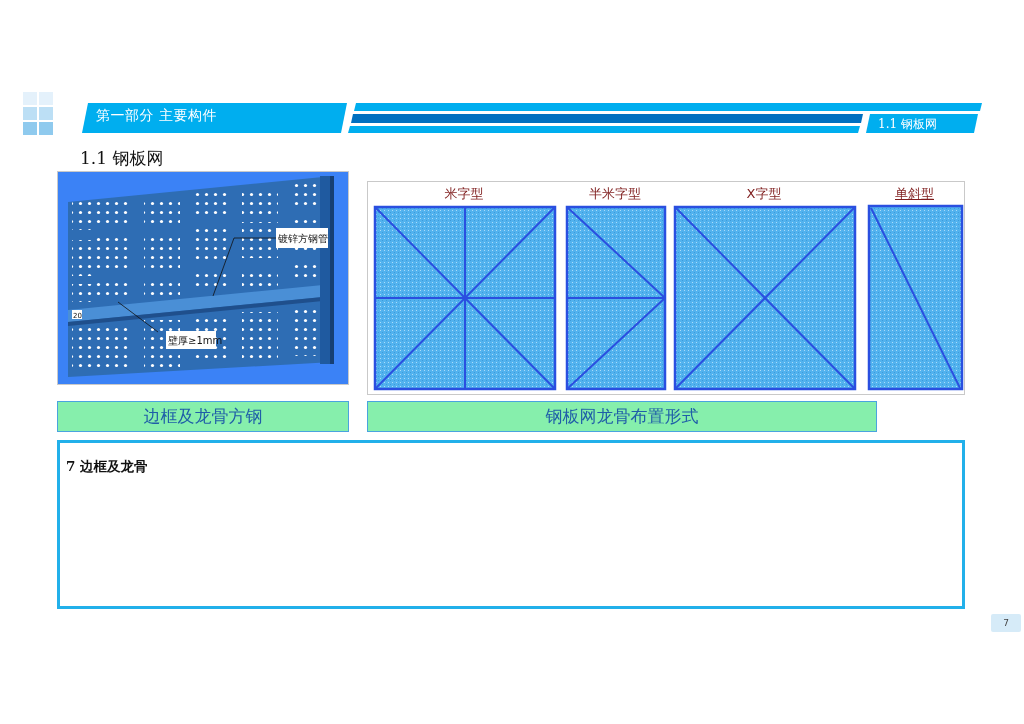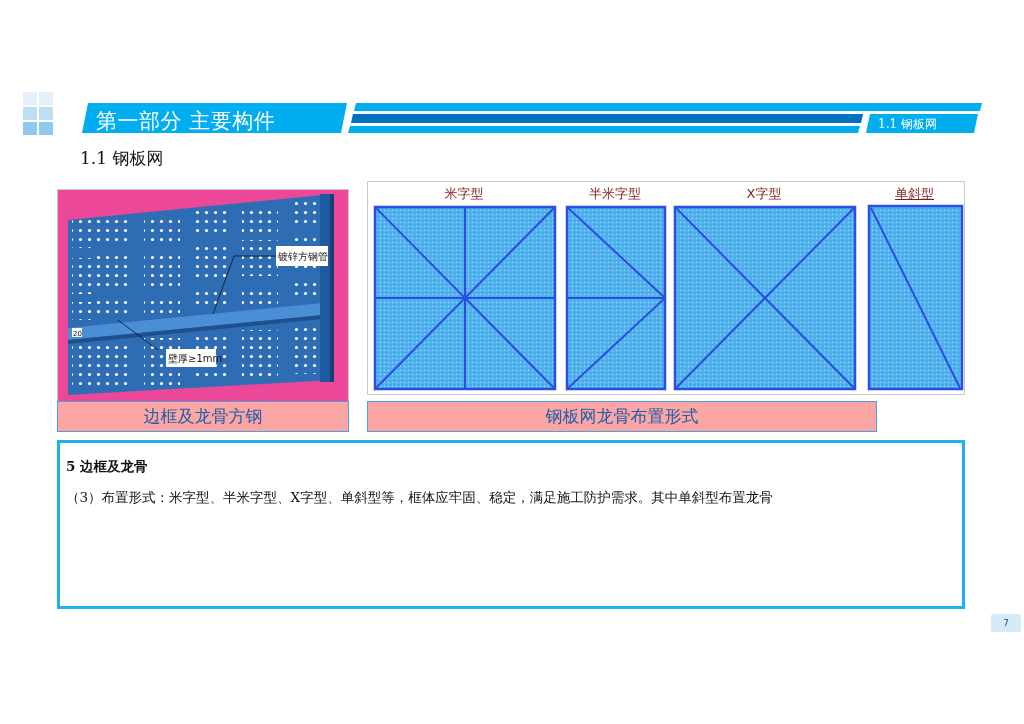--- a/index.html
+++ b/index.html
@@ -6,35 +6,35 @@
     html, body { width: 1024px; height: 724px; background: #ffffff; overflow: hidden; }
     body { position: relative; font-family: "DejaVu Serif", "Liberation Serif", serif; color: #111; }
 
     .logo { position: absolute; left: 23px; top: 92px; width: 30px; height: 42px; display: grid; grid-template-columns: 14px 14px; grid-template-rows: 13px 13px 13px; gap: 2px; }
     .logo span { display: block; }
     .logo .l1 { background: #e4f1fb; }
     .logo .l2 { background: #bcdff5; }
     .logo .l3 { background: #8fcaee; }
 
     .header-main { position: absolute; left: 82px; top: 103px; width: 265px; height: 30px; background: #00aeef; clip-path: polygon(6px 0, 100% 0, calc(100% - 6px) 100%, 0 100%); }
-    .header-main-text { position: absolute; left: 96px; top: 107px; font-family: "DejaVu Sans", sans-serif; font-size: 21px; color: #fff; letter-spacing: 0.5px; }
+    .header-main-text { position: absolute; left: 96px; top: 107px; font-family: "DejaVu Sans", sans-serif; font-size: 14px; color: #fff; letter-spacing: 0.5px; }
 
     .stripe { position: absolute; }
     .stripe.s1 { left: 354px; top: 103px; width: 628px; height: 8px; background: #00aeef; clip-path: polygon(2px 0, 100% 0, calc(100% - 2px) 100%, 0 100%); }
     .stripe.s2 { left: 351px; top: 114px; width: 512px; height: 9px; background: #0070c0; clip-path: polygon(2px 0, 100% 0, calc(100% - 2px) 100%, 0 100%); }
     .stripe.s3 { left: 348px; top: 126px; width: 512px; height: 7px; background: #00aeef; clip-path: polygon(2px 0, 100% 0, calc(100% - 2px) 100%, 0 100%); }
     .section-tag { position: absolute; left: 866px; top: 114px; width: 112px; height: 19px; background: #00aeef; clip-path: polygon(4px 0, 100% 0, calc(100% - 4px) 100%, 0 100%); }
     .section-tag-text { position: absolute; left: 878px; top: 116px; font-size: 12px; color: #fff; }
 
     .section-title { position: absolute; left: 80px; top: 147px; font-size: 17px; color: #111; }
 
-    .photo-box { position: absolute; left: 57px; top: 189px; width: 292px; height: 214px; border: 1px solid #c9c9c9; background: #ec4899; }
+    .photo-box { position: absolute; left: 57px; top: 171px; width: 292px; height: 214px; border: 1px solid #c9c9c9; background: #3b82f6; }
     .diagram-box { position: absolute; left: 367px; top: 181px; width: 598px; height: 214px; border: 1px solid #c9c9c9; background: #fff; }
 
-    .caption { position: absolute; top: 401px; height: 31px; border: 1.5px solid #4aa3df; background: #fca5a5; display: flex; align-items: center; justify-content: center; font-family: "DejaVu Sans", sans-serif; font-size: 17px; color: #1f5ea8; }
+    .caption { position: absolute; top: 401px; height: 31px; border: 1.5px solid #4aa3df; background: #86efac; display: flex; align-items: center; justify-content: center; font-family: "DejaVu Sans", sans-serif; font-size: 17px; color: #1f5ea8; }
     .caption.c1 { left: 57px; width: 292px; }
     .caption.c2 { left: 367px; width: 510px; }
 
     .panel-label { position: absolute; top: 185px; font-size: 13px; color: #7f1d1d; font-family: "DejaVu Sans", sans-serif; text-align: center; }
 
     .text-panel { position: absolute; left: 57px; top: 440px; width: 908px; height: 169px; border: 3px solid #22b0ea; background: #fff; padding: 14px 0 0 6px; }
     .text-panel p { font-size: 13.5px; line-height: 29.5px; white-space: nowrap; color: #111; }
     .text-panel p.heading { font-weight: bold; line-height: 18px; margin-bottom: 8px; }
 
     .page-number { position: absolute; left: 991px; top: 614px; width: 30px; height: 18px; background: #d6ebf8; border-radius: 2px; font-family: "DejaVu Sans", sans-serif; font-size: 9px; color: #444; display: flex; align-items: center; justify-content: center; }
@@ -155,17 +155,16 @@
 </div>
 <div class="panel-label" style="left:374px; width:180px;">米字型</div>
 <div class="panel-label" style="left:566px; width:98px;">半米字型</div>
 <div class="panel-label" style="left:674px; width:180px;">X字型</div>
 <div class="panel-label" style="left:868px; width:93px;text-decoration:underline;">单斜型</div>
 
 <div class="caption c1">边框及龙骨方钢</div>
 <div class="caption c2">钢板网龙骨布置形式</div>
 
 <div class="text-panel">
-  <p class="heading">5 边框及龙骨</p>
-  <p>（3）布置形式：米字型、半米字型、X字型、单斜型等，框体应牢固、稳定，满足施工防护需求。其中单斜型布置龙骨</p>
+  <p class="heading">7 边框及龙骨</p>
 </div>
 
 <div class="page-number">7</div>
 
 </body></html>

